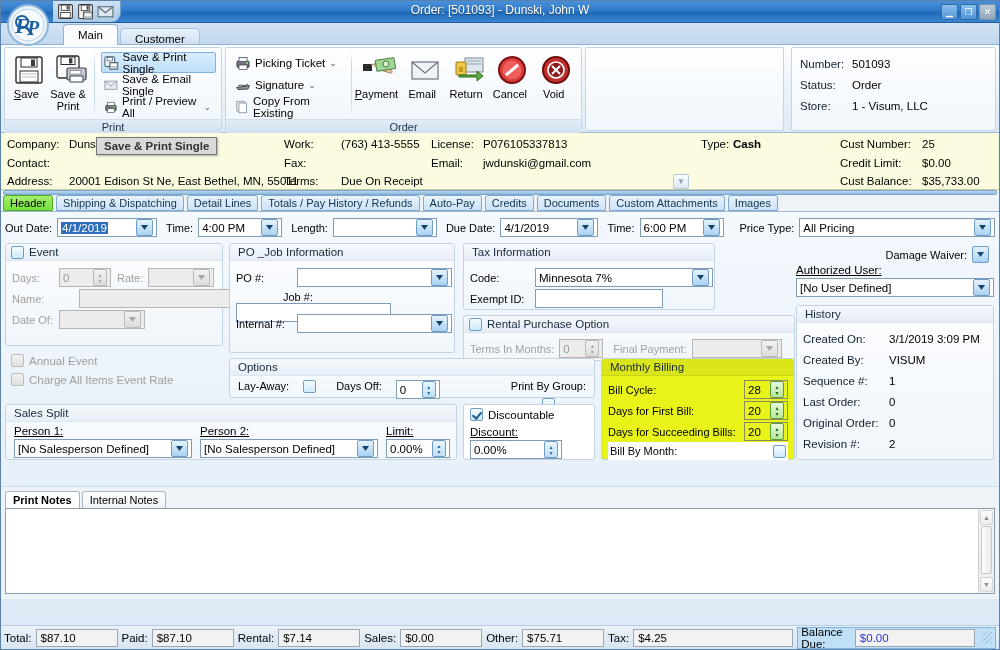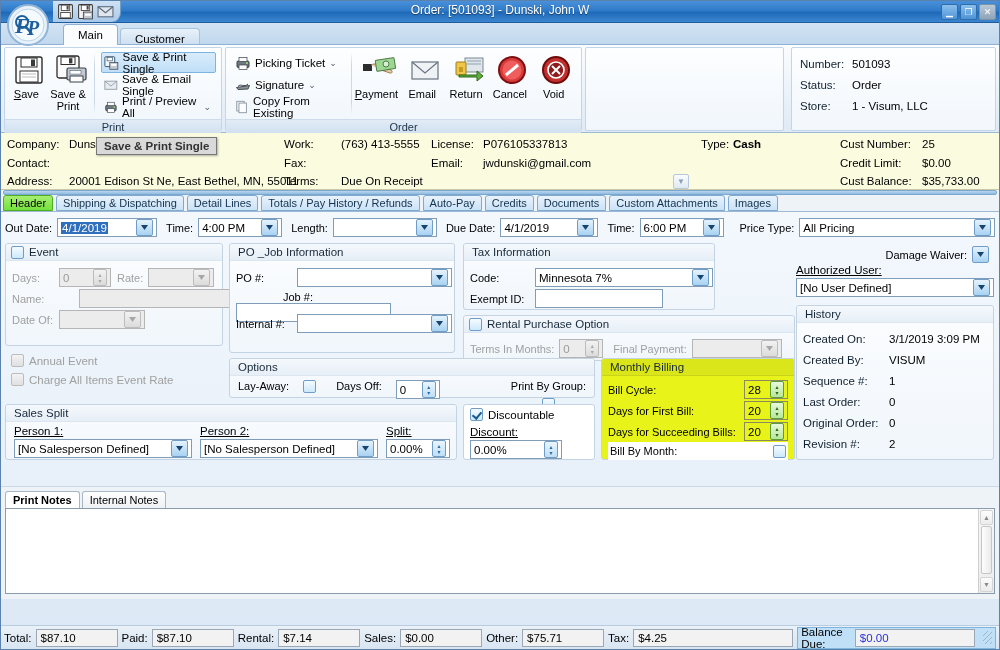--- a/index.html
+++ b/index.html
@@ -678,21 +678,21 @@
         <div class="field" style="width:178px; margin-top:2px">
           <span>[No Salesperson Defined]</span>
           <span class="ddbtn">
               <svg width="7" height="5" viewBox="0 0 7 5">
                 <path d="M0 0 L7 0 L3.5 5 Z" fill="#15446e"></path>
               </svg>
             </span>
         </div>
       </div>
       <div style="position:absolute; left:380px; top:20px;">
-        <div class="ul" style="font-size:11.5px">Split:</div>
+        <div class="ul" style="font-size:11.5px">Limit:</div>
         <div class="field" style="width:64px; margin-top:2px; justify-content:flex-end">
           <span>0.00%</span>
           <span class="spin">
               <span>▴</span>
               <span>▾</span>
             </span>
         </div>
       </div>
     </div>
 

